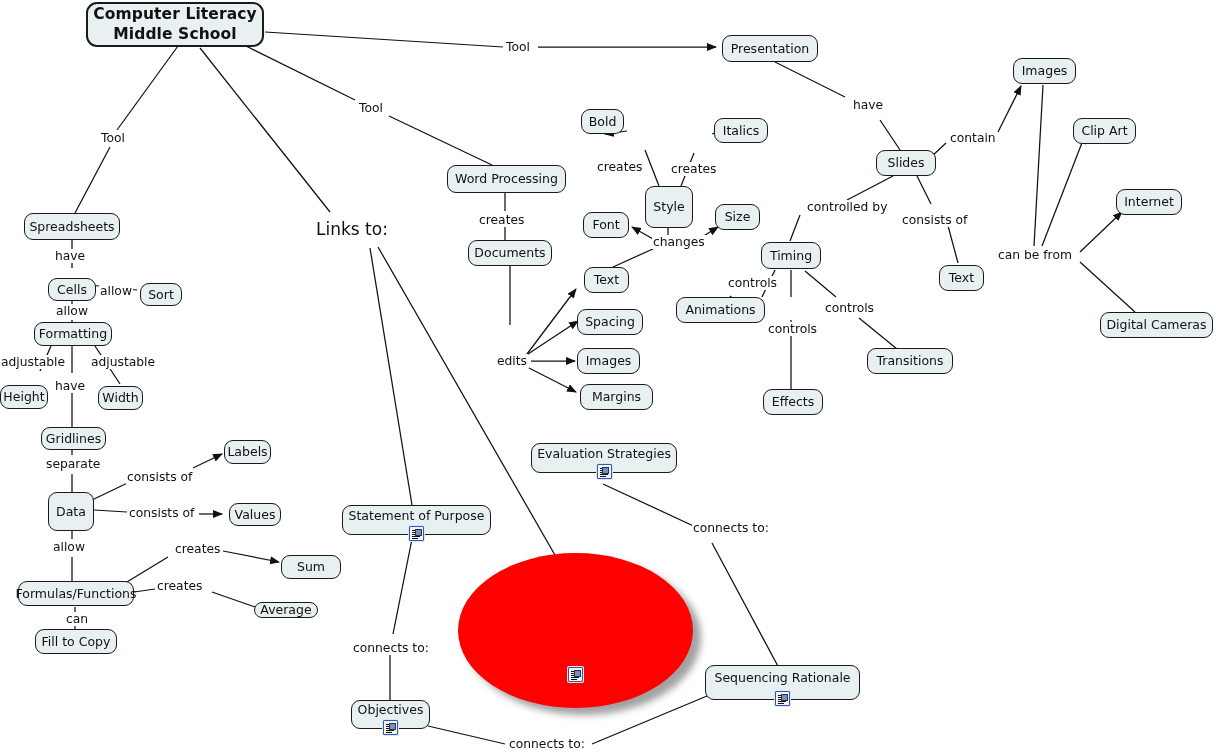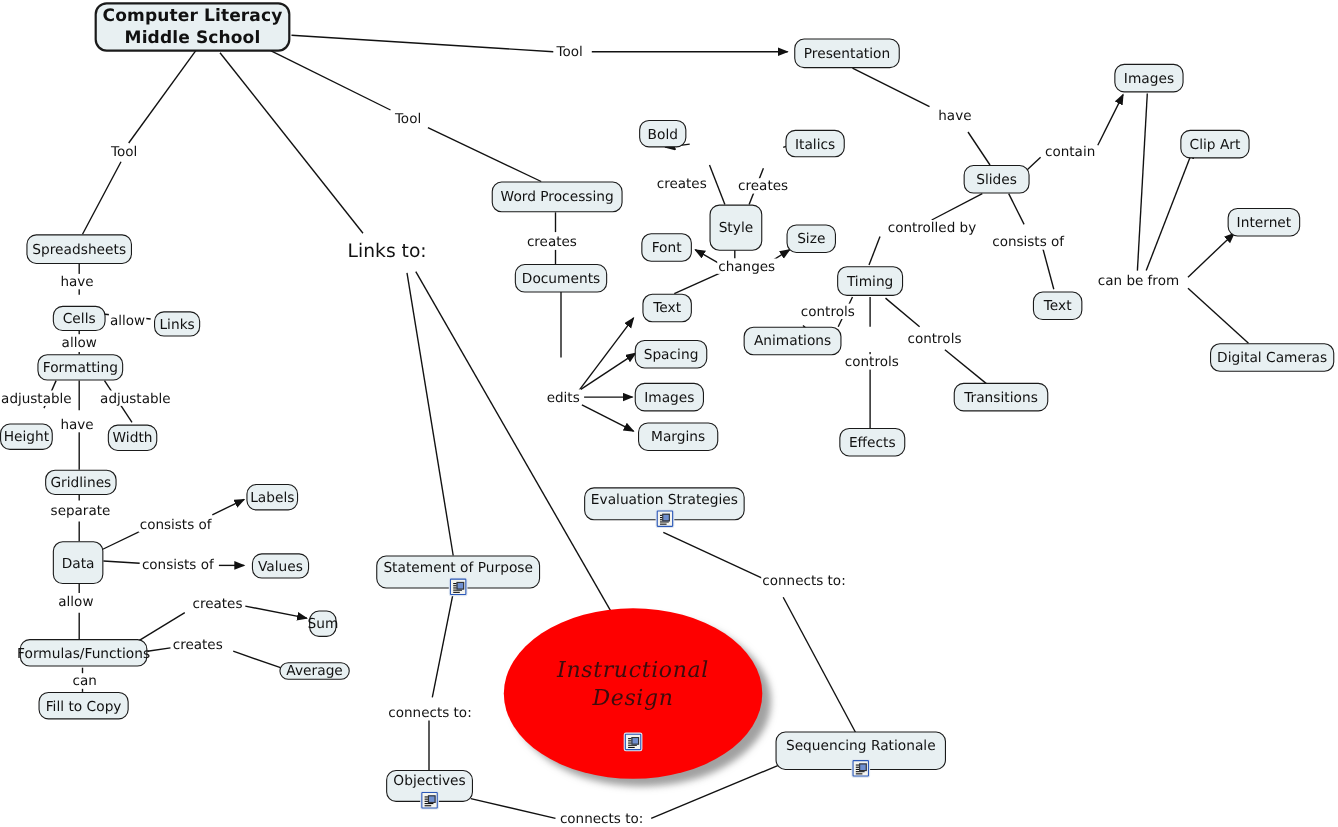--- a/index.html
+++ b/index.html
@@ -143,21 +143,21 @@
 
   <div class="node" style="left:24px;top:213px;width:96px;height:27px;">
     <span>Spreadsheets</span>
     </div>
 
   <div class="node" style="left:48px;top:278px;width:48px;height:23px;">
     <span>Cells</span>
     </div>
 
   <div class="node" style="left:140px;top:283px;width:42px;height:23px;">
-    <span>Links</span>
+    <span>Sort</span>
     </div>
 
   <div class="node" style="left:34px;top:322px;width:78px;height:24px;">
     <span>Formatting</span>
     </div>
 
   <div class="node" style="left:0px;top:385px;width:48px;height:24px;">
     <span>Height</span>
     </div>
 
@@ -178,21 +178,21 @@
     </div>
 
   <div class="node" style="left:229px;top:503px;width:52px;height:23px;">
     <span>Values</span>
     </div>
 
   <div class="node" style="left:18px;top:581px;width:116px;height:25px;">
     <span>Formulas/Functions</span>
     </div>
 
-  <div class="node" style="left:281px;top:555px;width:25px;height:24px;">
+  <div class="node" style="left:281px;top:555px;width:60px;height:24px;">
     <span>Sum</span>
     </div>
 
   <div class="node" style="left:254px;top:602px;width:64px;height:16px;">
     <span>Average</span>
     </div>
 
   <div class="node" style="left:35px;top:629px;width:82px;height:25px;">
     <span>Fill to Copy</span>
     </div>
@@ -327,24 +327,20 @@
       <i class="l1"></i>
         <i class="l2"></i>
         <i class="l3"></i>
         <i class="l4"></i>
         <i class="l5"></i>
       <span class="thumb"></span>
       </span>
   </div>
 
   <div class="ellipse" style="left:458px;top:553px;width:235px;height:155px;">
-    <span class="etxt">
-      <span>Instructional</span><br>
-      <span>Design</span>
-    </span>
     <span class="resicon">
       <i class="l1"></i>
         <i class="l2"></i>
         <i class="l3"></i>
         <i class="l4"></i>
         <i class="l5"></i>
       <span class="thumb"></span>
       </span>
   </div>
 

